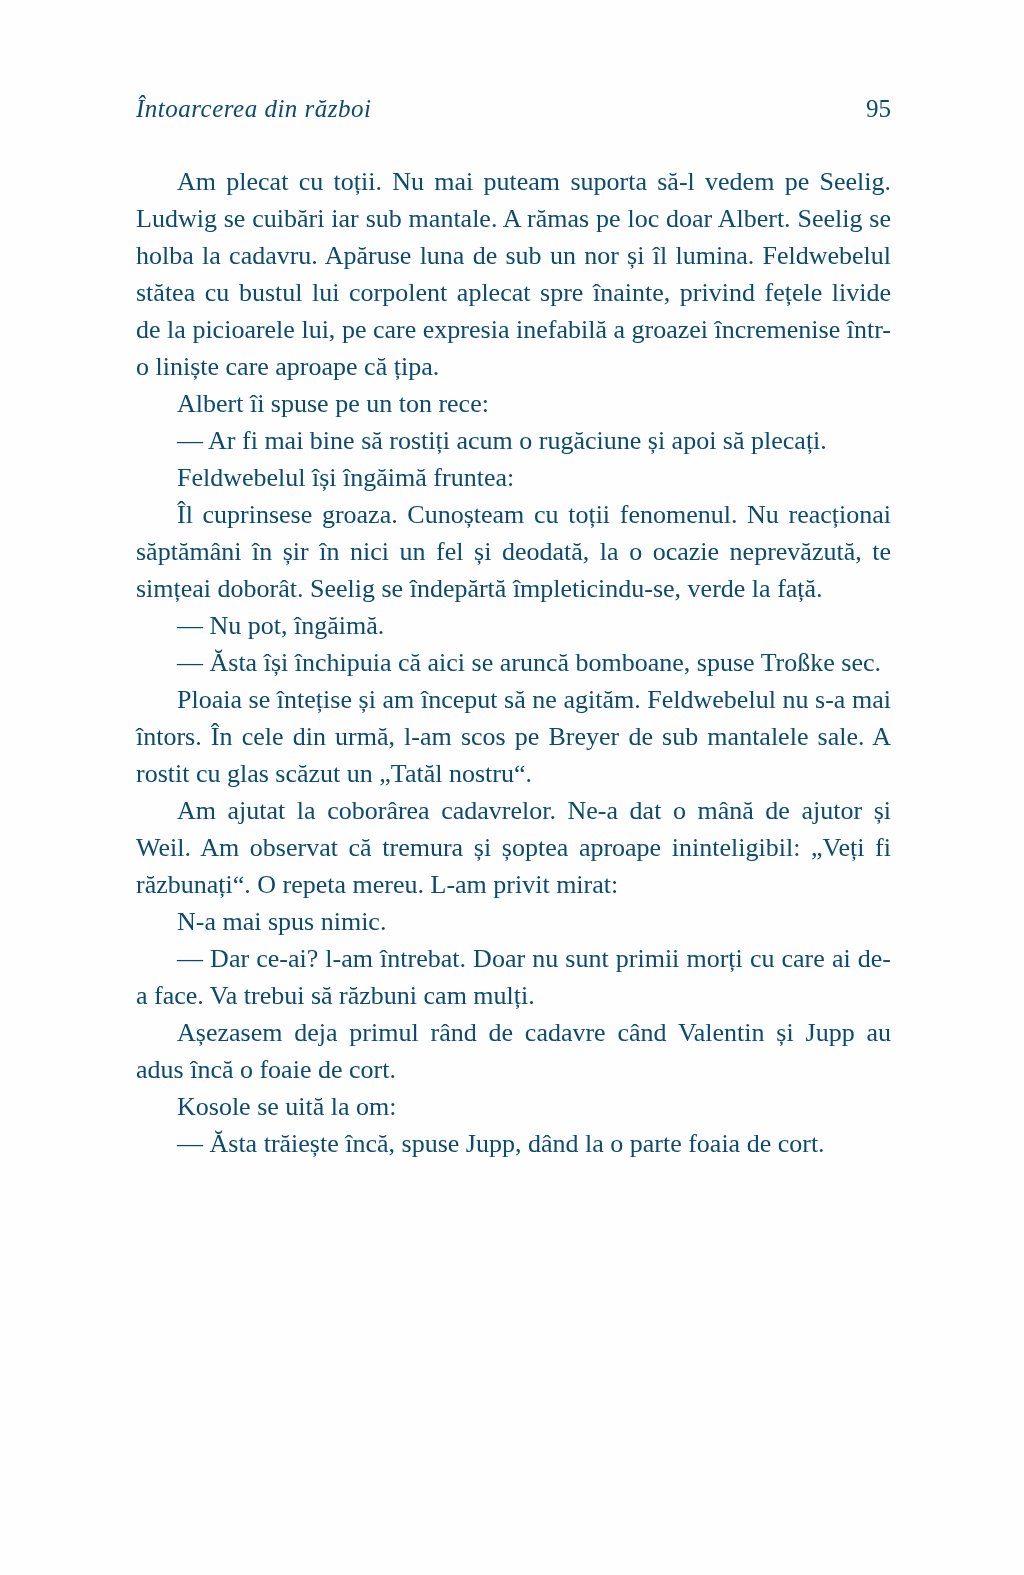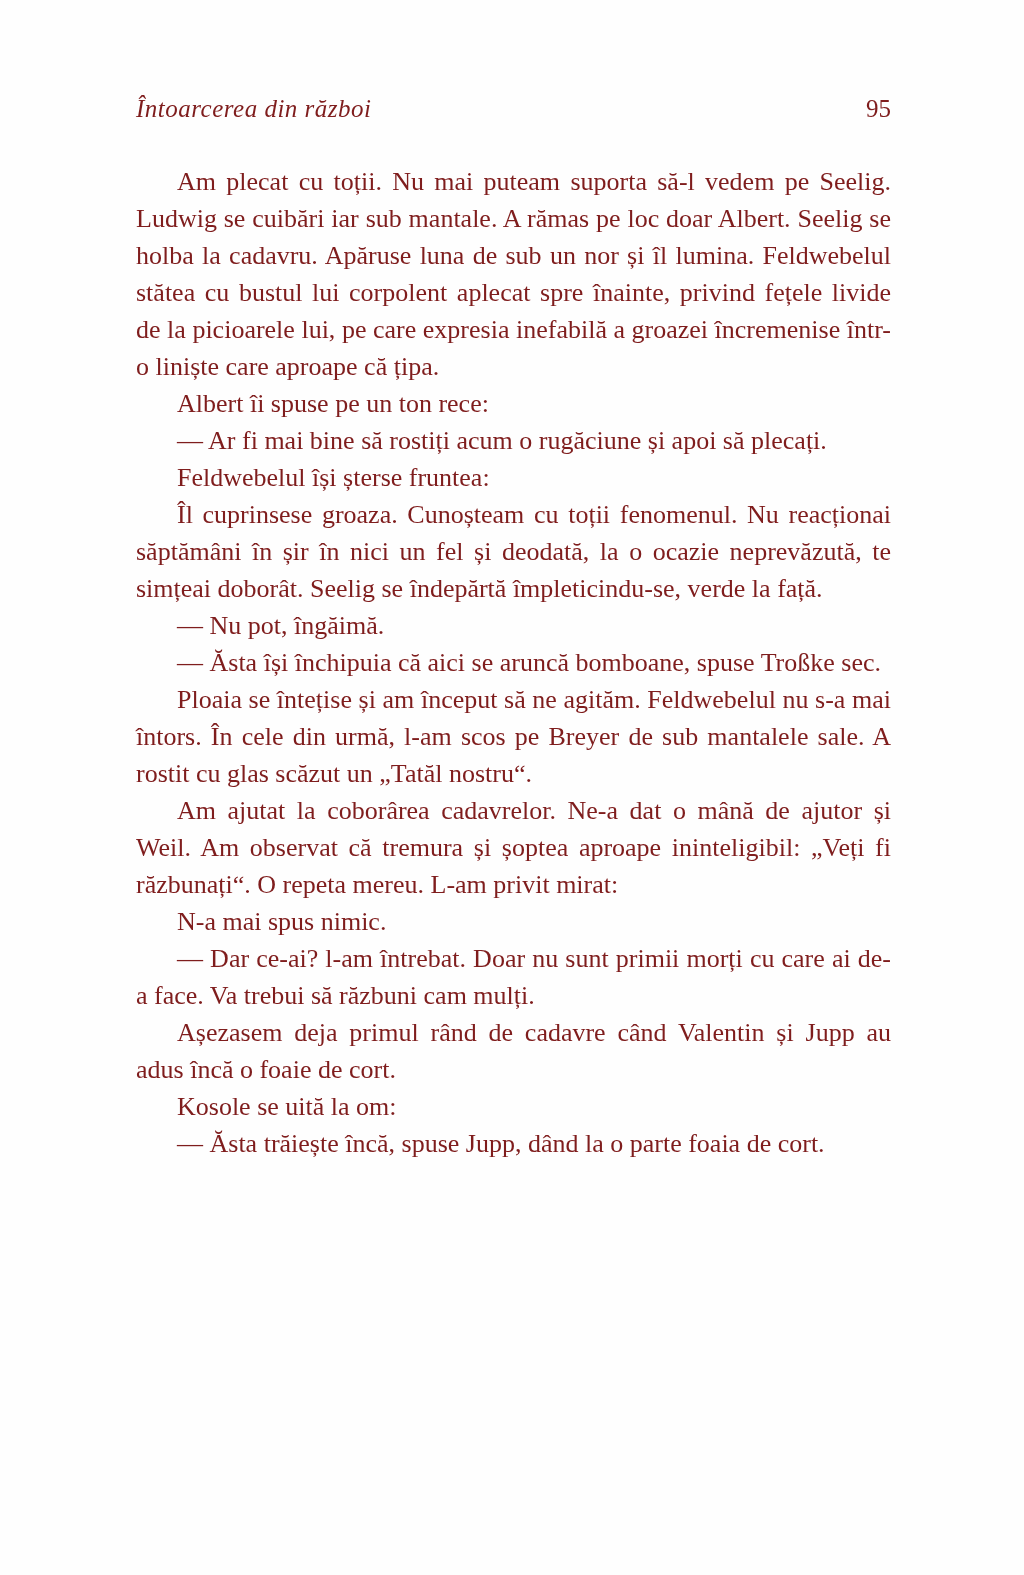--- a/index.html
+++ b/index.html
@@ -6,21 +6,21 @@
     margin: 0;
     padding: 0;
     background: #ffffff;
   }
   .page {
     position: relative;
     width: 1024px;
     height: 1575px;
     background: #fefefe;
     font-family: "Liberation Serif", serif;
-    color: #7f1d1d;
+    color: #0c4a6e;
     overflow: hidden;
   }
   .running-header {
     position: absolute;
     top: 94px;
     left: 136px;
     width: 755px;
     display: flex;
     justify-content: space-between;
     align-items: baseline;
@@ -55,21 +55,21 @@
 
 <div class="page">
   <div class="running-header">
     <span class="header-title">Întoarcerea din război</span>
     <span class="page-number">95</span>
   </div>
   <div class="text-body">
       <p>Am plecat cu toții. Nu mai puteam suporta să-l vedem pe Seelig. Ludwig se cuibări iar sub mantale. A rămas pe loc doar Albert. Seelig se holba la cadavru. Apăruse luna de sub un nor și îl lumina. Feldwebelul stătea cu bustul lui corpolent aplecat spre înainte, privind fețele livide de la picioarele lui, pe care expresia inefabilă a groazei încremenise într-o liniște care aproape că țipa.</p>
       <p>Albert îi spuse pe un ton rece:</p>
       <p>— Ar fi mai bine să rostiți acum o rugăciune și apoi să plecați.</p>
-      <p>Feldwebelul își șterse fruntea:</p>
+      <p>Feldwebelul își îngăimă fruntea:</p>
       <p>Îl cuprinsese groaza. Cunoșteam cu toții fenomenul. Nu reacționai săptămâni în șir în nici un fel și deodată, la o ocazie neprevăzută, te simțeai doborât. Seelig se îndepărtă împleticindu-se, verde la față.</p>
       <p>— Nu pot, îngăimă.</p>
       <p>— Ăsta își închipuia că aici se aruncă bomboane, spuse Troßke sec.</p>
       <p>Ploaia se întețise și am început să ne agităm. Feldwebelul nu s-a mai întors. În cele din urmă, l-am scos pe Breyer de sub mantalele sale. A rostit cu glas scăzut un „Tatăl nostru“.</p>
       <p>Am ajutat la coborârea cadavrelor. Ne-a dat o mână de ajutor și Weil. Am observat că tremura și șoptea aproape ininteligibil: „Veți fi răzbunați“. O repeta mereu. L-am privit mirat:</p>
       <p>N-a mai spus nimic.</p>
       <p>— Dar ce-ai? l-am întrebat. Doar nu sunt primii morți cu care ai de-a face. Va trebui să răzbuni cam mulți.</p>
       <p>Așezasem deja primul rând de cadavre când Valentin și Jupp au adus încă o foaie de cort.</p>
       <p>Kosole se uită la om:</p>
       <p>— Ăsta trăiește încă, spuse Jupp, dând la o parte foaia de cort.</p>

